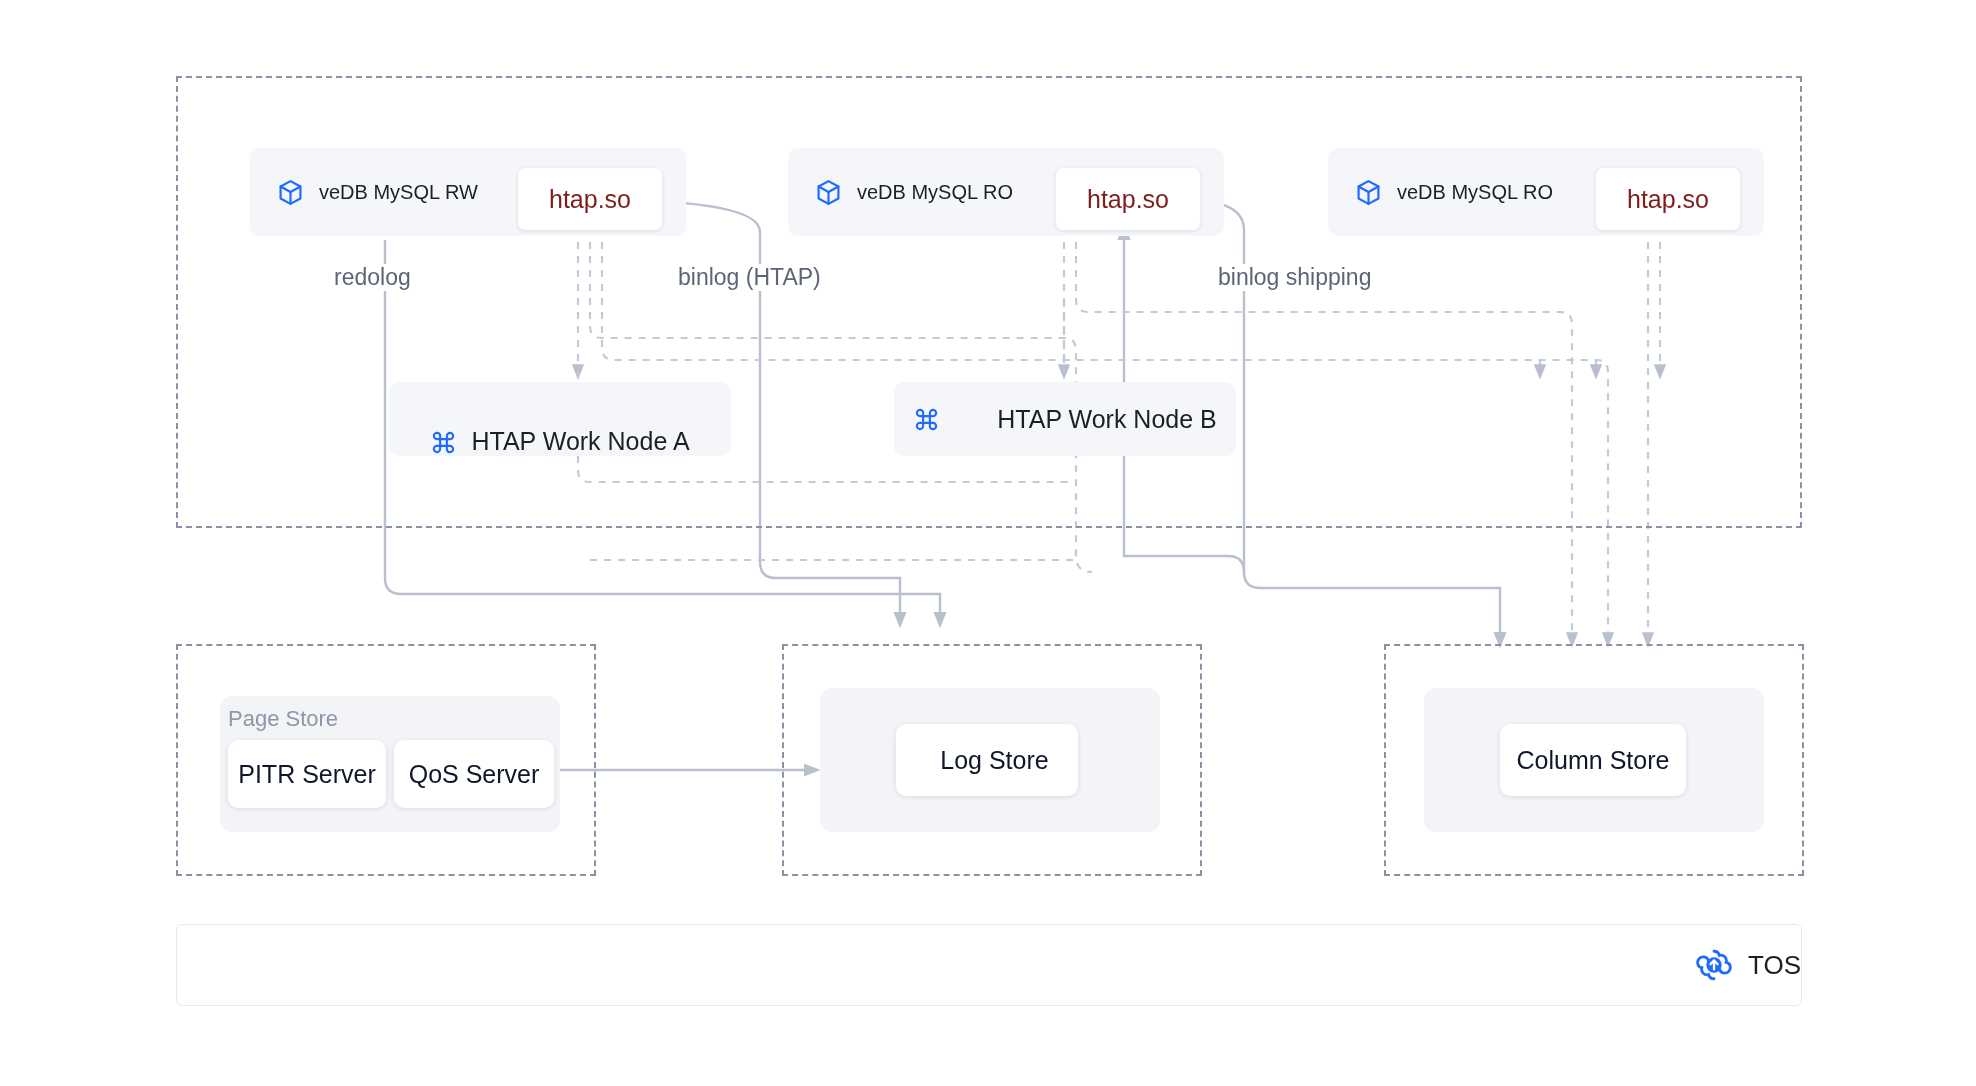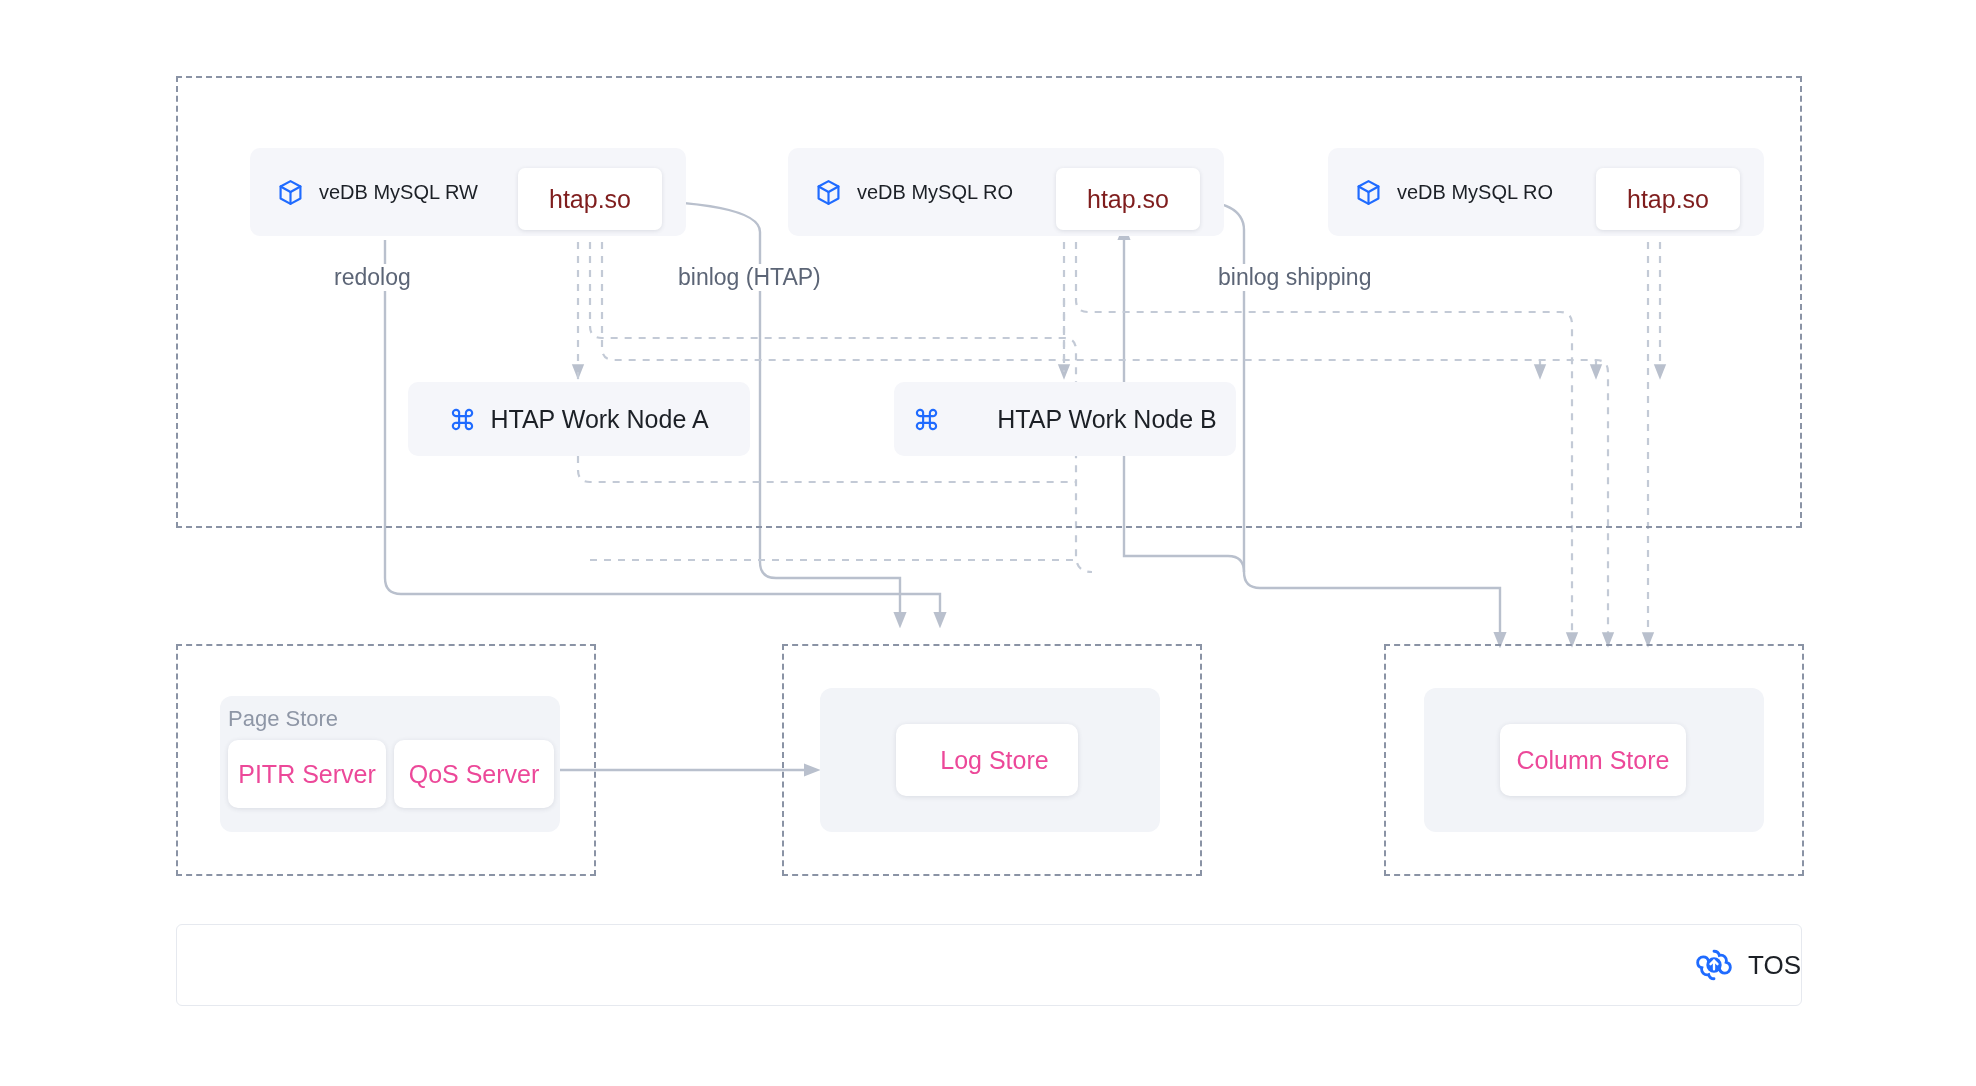--- a/index.html
+++ b/index.html
@@ -77,21 +77,21 @@
     white-space:nowrap;
   }
 
   
   .store-chip{
     position:absolute;
     background:#ffffff;
     border-radius:10px;
     box-shadow:0 1px 5px rgba(40,50,70,.12);
     display:flex;align-items:center;justify-content:center;
-    font-size:25px;color:#ec4899;
+    font-size:25px;color:#0f172a;
     white-space:nowrap;
     box-sizing:border-box;
   }
 
   
   .edge-label{
     position:absolute;
     font-size:23px;
     color:#5c6576;
     white-space:nowrap;
@@ -204,21 +204,21 @@
       </svg>
     </span>
     <span class="node-label">veDB MySQL RO</span>
   </div>
   <div class="htap-chip" style="left:1596px;top:168px;width:144px;height:62px;">htap.so</div>
 
   <div class="edge-label" style="left:328px;top:264px;">redolog</div>
   <div class="edge-label" style="left:672px;top:264px;">binlog (HTAP)</div>
   <div class="edge-label" style="left:1212px;top:264px;">binlog shipping</div>
 
-  <div class="work-node" style="left:408px;top:382px;width:342px;height:74px;">
+  <div class="work-node" style="left:389px;top:382px;width:342px;height:74px;align-items:flex-end;">
     <span>
       <svg class="cmd-icon" viewBox="0 0 24 24" fill="none" stroke="#1f6bff" stroke-width="1.9" stroke-linecap="round" stroke-linejoin="round">
         <path d="M9 9h6v6H9z"></path>
         <path d="M9 9V6.8A2.8 2.8 0 1 0 6.2 9H9z"></path>
         <path d="M15 9h2.2A2.8 2.8 0 1 0 15 6.2V9z"></path>
         <path d="M15 15v2.2A2.8 2.8 0 1 0 17.8 15H15z"></path>
         <path d="M9 15H6.8A2.8 2.8 0 1 0 9 17.8V15z"></path>
       </svg>
     </span>
     <span class="node-label">HTAP Work Node A</span>

